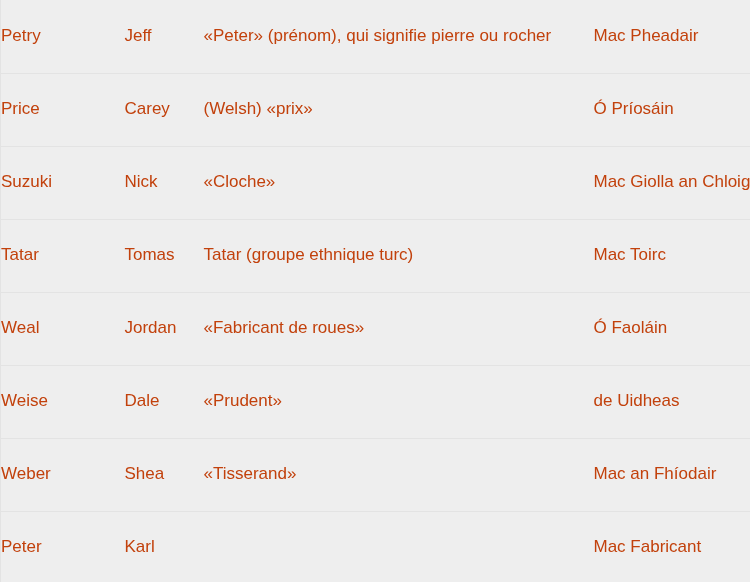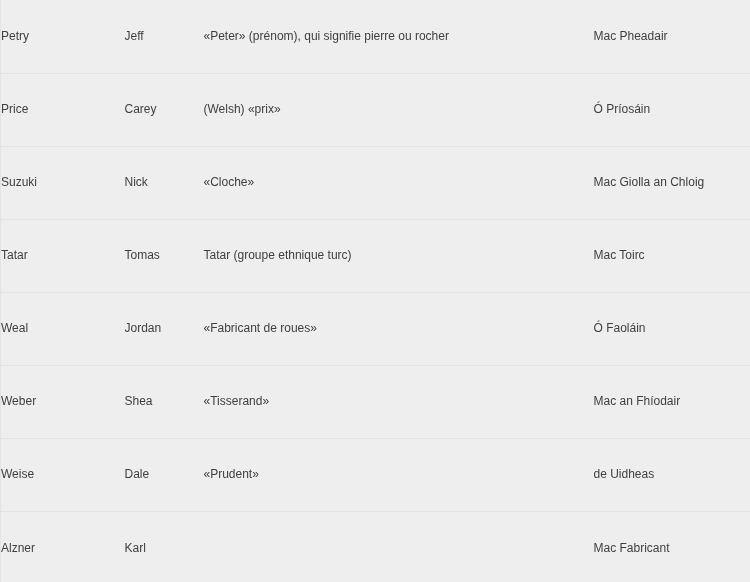--- a/index.html
+++ b/index.html
@@ -25,23 +25,23 @@
 
   .surname-table tr {
     height: 73px;
   }
 
   .surname-table td {
     border-top: 1px solid #e3e3e3;
     border-left: 1px solid #e3e3e3;
     padding: 0 6px 0 0;
     vertical-align: middle;
-    font-size: 12px;
+    font-size: 17px;
     line-height: 1.35;
-    color: #404040;
+    color: #c2410c;
     white-space: nowrap;
     overflow: visible;
   }
 
   .surname-table tr:first-child td {
     border-top: none;
   }
 
   
   .surname-table td + td {
@@ -96,31 +96,31 @@
         <td class="col-meaning"><span class="cell-meaning">Tatar (groupe ethnique turc)</span></td>
         <td class="col-irish"><span class="cell-irish">Mac Toirc</span></td>
       </tr>
       <tr>
         <td class="col-surname"><span class="cell-surname">Weal</span></td>
         <td class="col-firstname"><span class="cell-firstname">Jordan</span></td>
         <td class="col-meaning"><span class="cell-meaning">«Fabricant de roues»</span></td>
         <td class="col-irish"><span class="cell-irish">Ó Faoláin</span></td>
       </tr>
       <tr>
+        <td class="col-surname"><span class="cell-surname">Weise</span></td>
+        <td class="col-firstname"><span class="cell-firstname">Dale</span></td>
+        <td class="col-meaning"><span class="cell-meaning">«Prudent»</span></td>
+        <td class="col-irish"><span class="cell-irish">de Uidheas</span></td>
+      </tr>
+      <tr>
         <td class="col-surname"><span class="cell-surname">Weber</span></td>
         <td class="col-firstname"><span class="cell-firstname">Shea</span></td>
         <td class="col-meaning"><span class="cell-meaning">«Tisserand»</span></td>
         <td class="col-irish"><span class="cell-irish">Mac an Fhíodair</span></td>
       </tr>
       <tr>
-        <td class="col-surname"><span class="cell-surname">Weise</span></td>
-        <td class="col-firstname"><span class="cell-firstname">Dale</span></td>
-        <td class="col-meaning"><span class="cell-meaning">«Prudent»</span></td>
-        <td class="col-irish"><span class="cell-irish">de Uidheas</span></td>
-      </tr>
-      <tr>
-        <td class="col-surname"><span class="cell-surname">Alzner</span></td>
+        <td class="col-surname"><span class="cell-surname">Peter</span></td>
         <td class="col-firstname"><span class="cell-firstname">Karl</span></td>
         <td class="col-meaning"><span class="cell-meaning"></span></td>
         <td class="col-irish"><span class="cell-irish">Mac Fabricant</span></td>
       </tr>
     </tbody>
 </table>
 
 </body></html>

